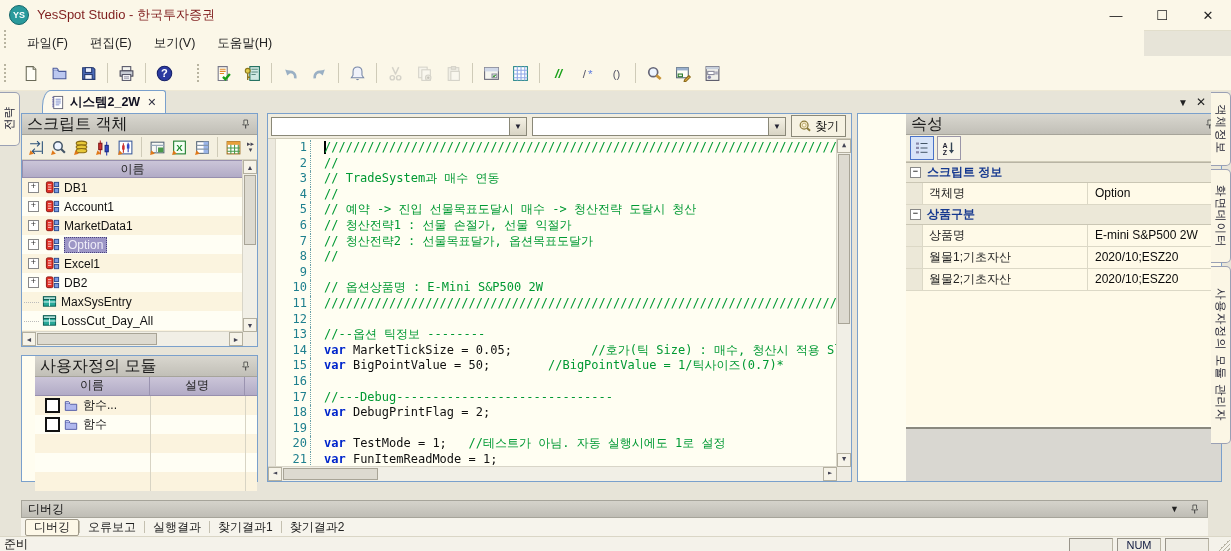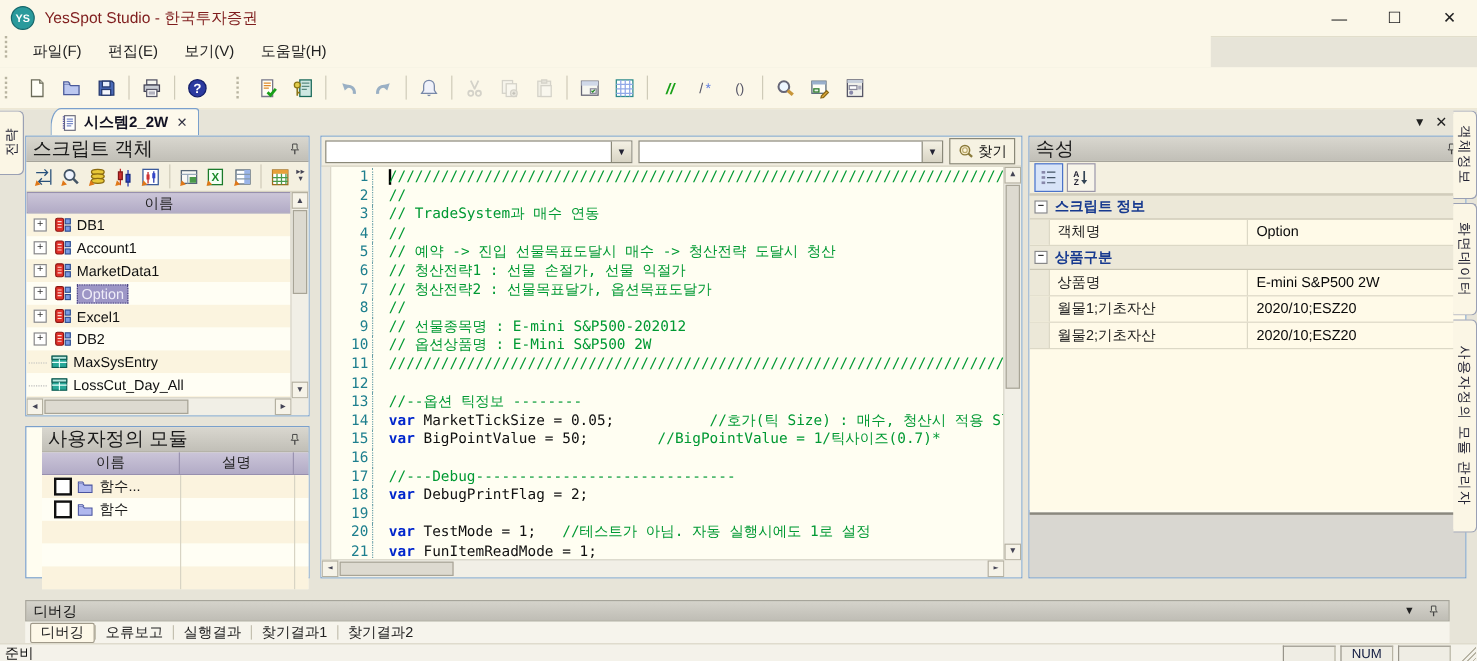--- a/index.html
+++ b/index.html
@@ -8,21 +8,21 @@
        background:#E7E4D8;}
   svg{display:block;}
   
   .titlebar{position:absolute;left:0;top:0;width:1231px;height:30px;background:#FBF7E8;border-bottom:1px solid #E2DECB;display:flex;align-items:center;}
   .logo{width:18px;height:18px;border-radius:50%;background:#2a9a9c;border:1px solid #15666a;color:#fff;
         font-size:9px;font-weight:bold;display:flex;align-items:center;justify-content:center;margin-left:9px;}
   .apptitle{margin-left:8px;font-size:13px;color:#7f1d1d;}
   .wincontrols{margin-left:auto;display:flex;height:100%;}
   .winbtn{width:46px;height:100%;display:flex;align-items:center;justify-content:center;font-size:13px;color:#222;}
   
-  .menubar{position:absolute;left:0;top:30px;width:1009px;height:26px;background:#FBF7E8;display:flex;align-items:flex-start;}
+  .menubar{position:absolute;left:0;top:30px;width:1144px;height:26px;background:#FBF7E8;display:flex;align-items:flex-start;}
   .grip{width:5px;height:18px;margin:0 5px 0 4px;border-left:2px dotted #b8b4a0;}
   .menuitem{padding:0 11px;line-height:26px;font-size:12.5px;color:#222;}
   
   .toolbar{position:absolute;left:0;top:56px;width:1231px;height:34px;background:#FBF7E8;display:flex;align-items:center;border-bottom:1px solid #eee8d4;}
   .tbtn{width:25px;height:25px;display:flex;align-items:center;justify-content:center;margin:0 1px;border:1px solid transparent;}
   .tbtn svg{width:17px;height:17px;}
   .tbtn.disabled{opacity:.5;filter:grayscale(.6);}
   .tsep{width:1px;height:20px;background:#cfcbb8;margin:0 4px;}
   .tgap{width:14px;}
   
@@ -676,21 +676,21 @@
       <div class="code-margin"></div>
       <div class="code-scroll" id="code-lines">
           <div class="cline"><span class="ln">1</span><span class="lnsep"></span><span style="white-space:pre;"><span class="caret"></span><span class="cmt">////////////////////////////////////////////////////////////////////////////////////////////////////////</span></span></div>
           <div class="cline"><span class="ln">2</span><span class="lnsep"></span><span style="white-space:pre;"><span class="cmt">//</span></span></div>
           <div class="cline"><span class="ln">3</span><span class="lnsep"></span><span style="white-space:pre;"><span class="cmt">// TradeSystem과 매수 연동</span></span></div>
           <div class="cline"><span class="ln">4</span><span class="lnsep"></span><span style="white-space:pre;"><span class="cmt">//</span></span></div>
           <div class="cline"><span class="ln">5</span><span class="lnsep"></span><span style="white-space:pre;"><span class="cmt">// 예약 -&gt; 진입 선물목표도달시 매수 -&gt; 청산전략 도달시 청산</span></span></div>
           <div class="cline"><span class="ln">6</span><span class="lnsep"></span><span style="white-space:pre;"><span class="cmt">// 청산전략1 : 선물 손절가, 선물 익절가</span></span></div>
           <div class="cline"><span class="ln">7</span><span class="lnsep"></span><span style="white-space:pre;"><span class="cmt">// 청산전략2 : 선물목표달가, 옵션목표도달가</span></span></div>
           <div class="cline"><span class="ln">8</span><span class="lnsep"></span><span style="white-space:pre;"><span class="cmt">//</span></span></div>
-          <div class="cline"><span class="ln">9</span><span class="lnsep"></span><span style="white-space:pre;"><span class="cmt">// 선물종목명 : E-mini S&amp;P500-202012</span></span></div>
+          <div class="cline"><span class="ln">9</span><span class="lnsep"></span></div>
           <div class="cline"><span class="ln">10</span><span class="lnsep"></span><span style="white-space:pre;"><span class="cmt">// 옵션상품명 : E-Mini S&amp;P500 2W</span></span></div>
           <div class="cline"><span class="ln">11</span><span class="lnsep"></span><span style="white-space:pre;"><span class="cmt">////////////////////////////////////////////////////////////////////////////////////////////////////////</span></span></div>
           <div class="cline"><span class="ln">12</span><span class="lnsep"></span><span style="white-space:pre;"></span></div>
           <div class="cline"><span class="ln">13</span><span class="lnsep"></span><span style="white-space:pre;"><span class="cmt">//--옵션 틱정보 --------</span></span></div>
           <div class="cline"><span class="ln">14</span><span class="lnsep"></span><span style="white-space:pre;"><span class="kw">var</span><span class="code"> MarketTickSize = 0.05;           </span><span class="cmt">//호가(틱 Size) : 매수, 청산시 적용 Sle</span></span></div>
           <div class="cline"><span class="ln">15</span><span class="lnsep"></span><span style="white-space:pre;"><span class="kw">var</span><span class="code"> BigPointValue = 50;        </span><span class="cmt">//BigPointValue = 1/틱사이즈(0.7)*</span></span></div>
           <div class="cline"><span class="ln">16</span><span class="lnsep"></span><span style="white-space:pre;"></span></div>
           <div class="cline"><span class="ln">17</span><span class="lnsep"></span><span style="white-space:pre;"><span class="cmt">//---Debug------------------------------</span></span></div>
           <div class="cline"><span class="ln">18</span><span class="lnsep"></span><span style="white-space:pre;"><span class="kw">var</span><span class="code"> DebugPrintFlag = 2;</span></span></div>
           <div class="cline"><span class="ln">19</span><span class="lnsep"></span><span style="white-space:pre;"></span></div>
@@ -704,21 +704,21 @@
       </div>
       <div class="sb-h">
         <div class="sb-btn" style="left:0;">◄</div>
         <div class="sb-thumb" style="left:15px;top:1px;height:12px;width:95px;"></div>
         <div class="sb-btn" style="right:0;">►</div>
       </div>
       <div class="sb-corner"></div>
     </div>
   </div>
 
-  <div class="panel" style="left:857px;top:23px;width:365px;height:369px;">
+  <div class="panel" style="left:857px;top:23px;width:365px;height:369px;padding-left:48px;">
     <div class="panel-header">
       <span>속성</span>
       <span class="pin">
           <svg viewBox="0 0 16 16">
             <path d="M6 2.5h4.5v4.5L12 8.5H4.5L6 7z" fill="#d8d8cc" stroke="#444"></path>
             <path d="M8.2 8.5V13" stroke="#444" stroke-width="1.3"></path>
           </svg>
         </span>
     </div>
     <div class="prop-toolbar" id="prop-toolbar">

